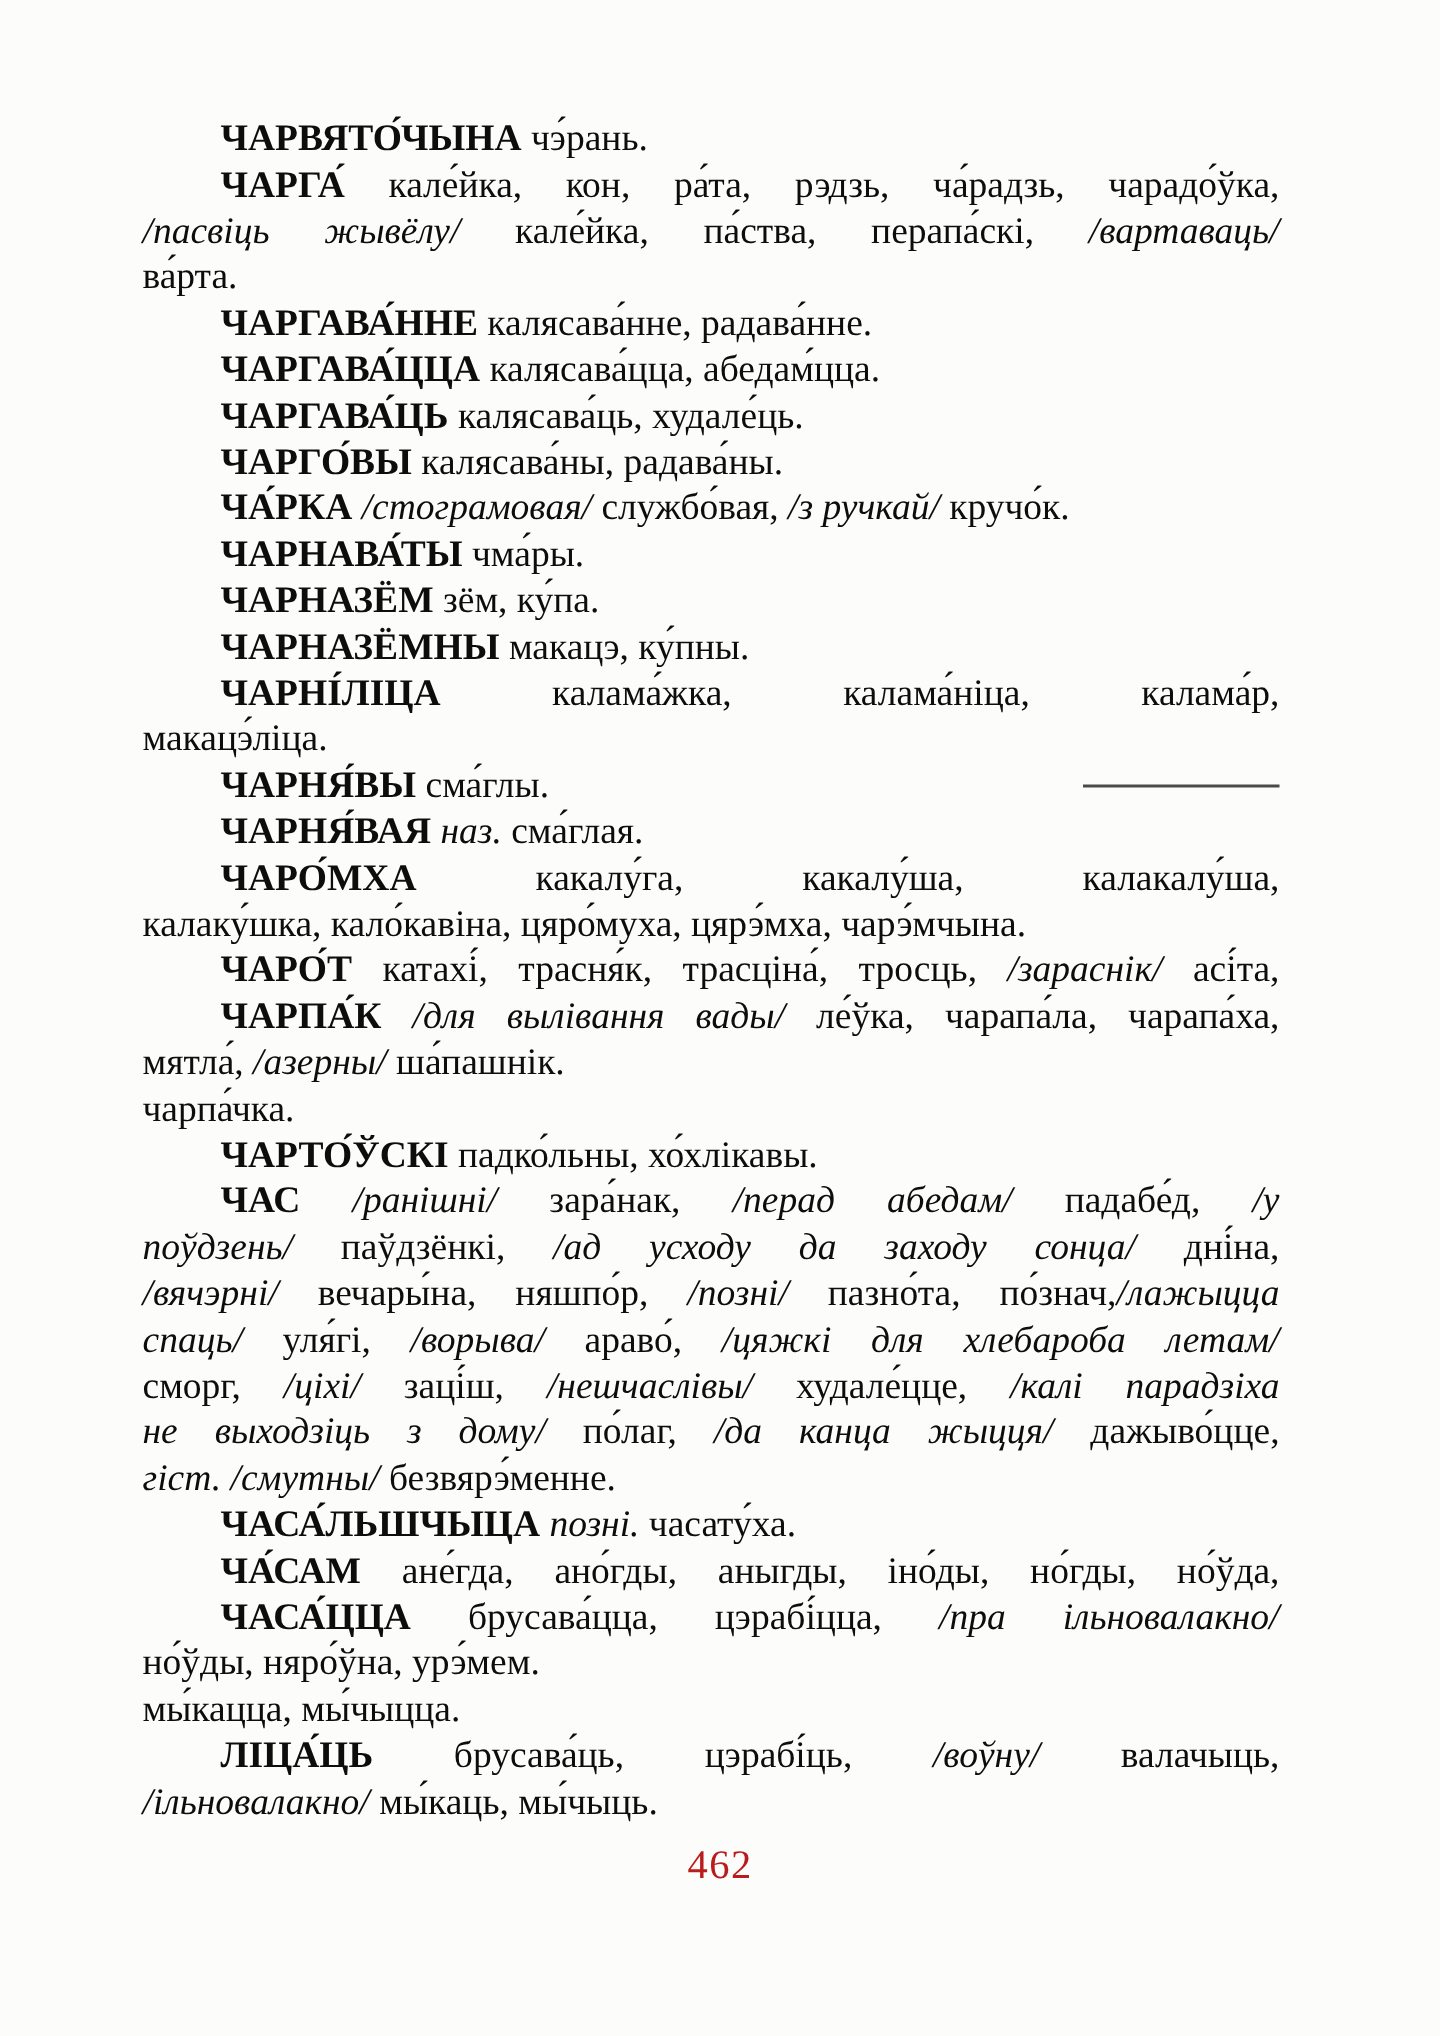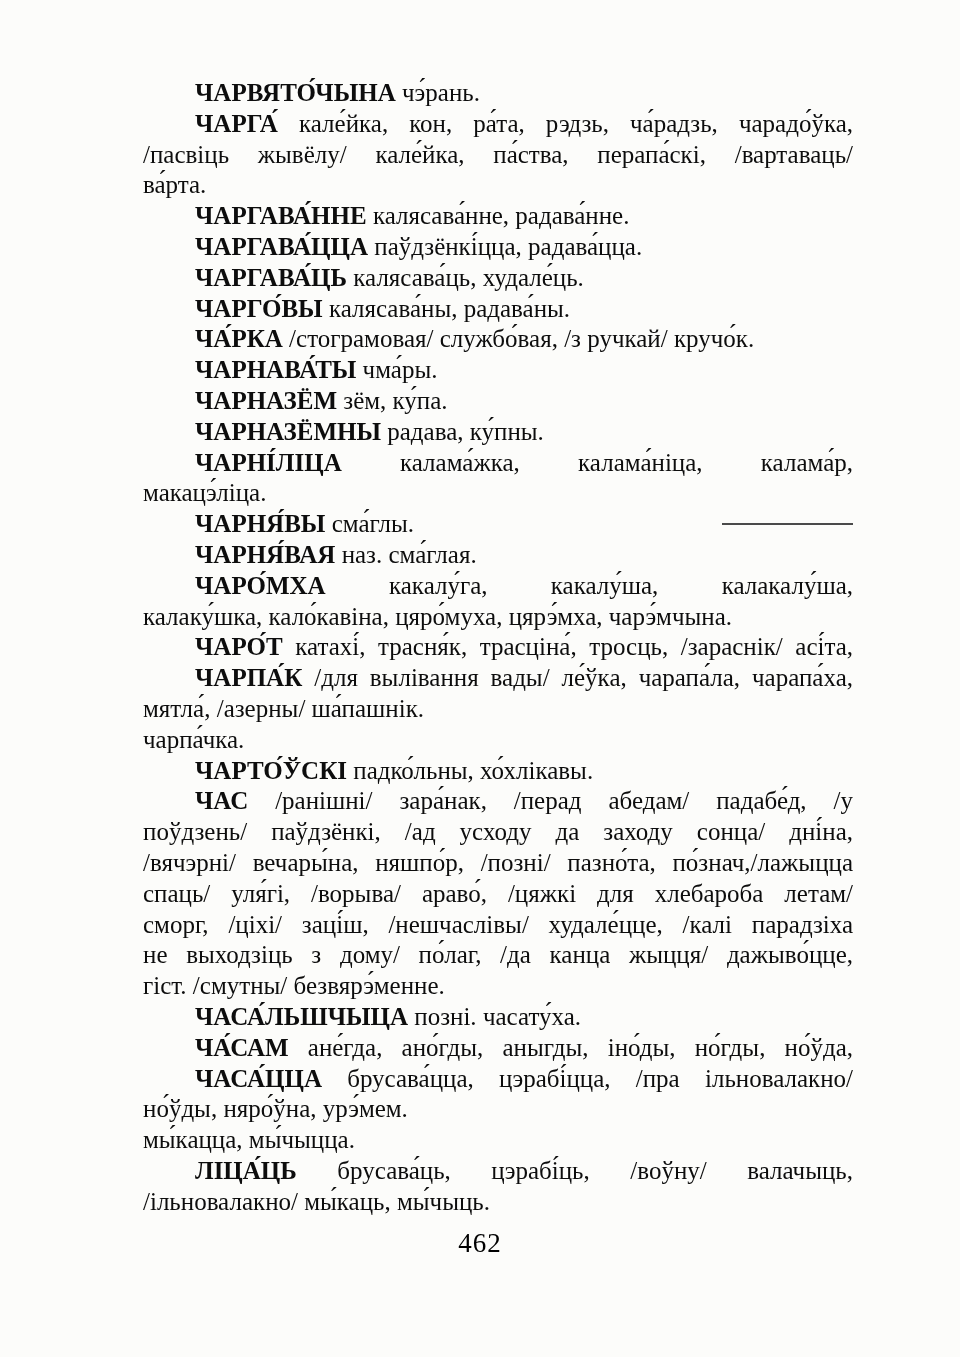--- a/index.html
+++ b/index.html
@@ -18,59 +18,58 @@
   .text-block {
     position: absolute;
     left: 95px; top: 78px;
     width: 758px;
     font-size: 25px;
     line-height: 30.8px;
   }
   .line {
     text-align: justify;
     text-align-last: justify;
-    margin-left: 48px;
   }
   .line.last { text-align: left; text-align-last: left; }
   .line.indent { text-indent: 52px; }
   .s-b { font-weight: bold; }
-  .s-i { }
+  .s-i { font-style: italic; }
   .stray-rule {
     position: absolute;
     right: 0; top: 14px;
     width: 131px; height: 0;
     border-top: 2px solid #4a4a4a;
   }
   .page-number {
     position: absolute;
     top: 1228px; left: 0;
     width: 100%;
     text-align: center;
     font-size: 27px;
     letter-spacing: 1px;
-    color: #000000;
+    color: #b91c1c;
   }
 </style>
 </head>
 <body>
 
 <div class="scan-page">
   <div class="text-block">
       <div class="line indent last"><span class="s-b">ЧАРВЯТО́ЧЫНА </span><span class="s-r">чэ́рань.</span></div>
       <div class="line indent"><span class="s-b">ЧАРГА́ </span><span class="s-r">кале́йка, кон, ра́та, рэдзь, ча́радзь, чарадо́ўка,</span></div>
       <div class="line"><span class="s-i">/пасвіць жывёлу/ </span><span class="s-r">кале́йка, па́ства, перапа́скі, </span><span class="s-i">/вартаваць/</span></div>
       <div class="line last"><span class="s-r">ва́рта.</span></div>
       <div class="line indent last"><span class="s-b">ЧАРГАВА́ННЕ </span><span class="s-r">калясава́нне, радава́нне.</span></div>
-      <div class="line indent last"><span class="s-b">ЧАРГАВА́ЦЦА </span><span class="s-r">паўдзёнкі́цца, радава́цца.</span></div>
+      <div class="line indent last"><span class="s-b">ЧАРГАВА́ЦЦА </span><span class="s-r">калясава́цца, абедам́цца.</span></div>
       <div class="line indent last"><span class="s-b">ЧАРГАВА́ЦЬ </span><span class="s-r">калясава́ць, худале́ць.</span></div>
       <div class="line indent last"><span class="s-b">ЧАРГО́ВЫ </span><span class="s-r">калясава́ны, радава́ны.</span></div>
       <div class="line indent last"><span class="s-b">ЧА́РКА </span><span class="s-i">/стограмовая/ </span><span class="s-r">службо́вая, </span><span class="s-i">/з ручкай/ </span><span class="s-r">кручо́к.</span></div>
       <div class="line indent last"><span class="s-b">ЧАРНАВА́ТЫ </span><span class="s-r">чма́ры.</span></div>
       <div class="line indent last"><span class="s-b">ЧАРНАЗЁМ </span><span class="s-r">зём, ку́па.</span></div>
-      <div class="line indent last"><span class="s-b">ЧАРНАЗЁМНЫ </span><span class="s-r">радава, ку́пны.</span></div>
+      <div class="line indent last"><span class="s-b">ЧАРНАЗЁМНЫ </span><span class="s-r">макацэ, ку́пны.</span></div>
       <div class="line indent"><span class="s-b">ЧАРНІ́ЛІЦА </span><span class="s-r">калама́жка, калама́ніца, калама́р,</span></div>
       <div class="line last"><span class="s-r">макацэ́ліца.</span></div>
       <div class="line indent last" style="position: relative;"><span class="s-b">ЧАРНЯ́ВЫ </span><span class="s-r">сма́глы.</span><span class="stray-rule"></span></div>
       <div class="line indent last"><span class="s-b">ЧАРНЯ́ВАЯ </span><span class="s-i">наз. </span><span class="s-r">сма́глая.</span></div>
       <div class="line indent"><span class="s-b">ЧАРО́МХА </span><span class="s-r">какалу́га, какалу́ша, калакалу́ша,</span></div>
       <div class="line last"><span class="s-r">калаку́шка, кало́кавіна, цяро́муха, цярэ́мха, чарэ́мчына.</span></div>
       <div class="line indent"><span class="s-b">ЧАРО́Т </span><span class="s-r">катахі́, трасня́к, трасціна́, тросць, </span><span class="s-i">/зараснік/ </span><span class="s-r">асі́та,</span></div>
       <div class="line indent"><span class="s-b">ЧАРПА́К </span><span class="s-i">/для вылівання вады/ </span><span class="s-r">ле́ўка, чарапа́ла, чарапа́ха,</span></div>
       <div class="line last"><span class="s-r">мятла́, </span><span class="s-i">/азерны/ </span><span class="s-r">ша́пашнік.</span></div>
       <div class="line last"><span class="s-r">чарпа́чка.</span></div>

